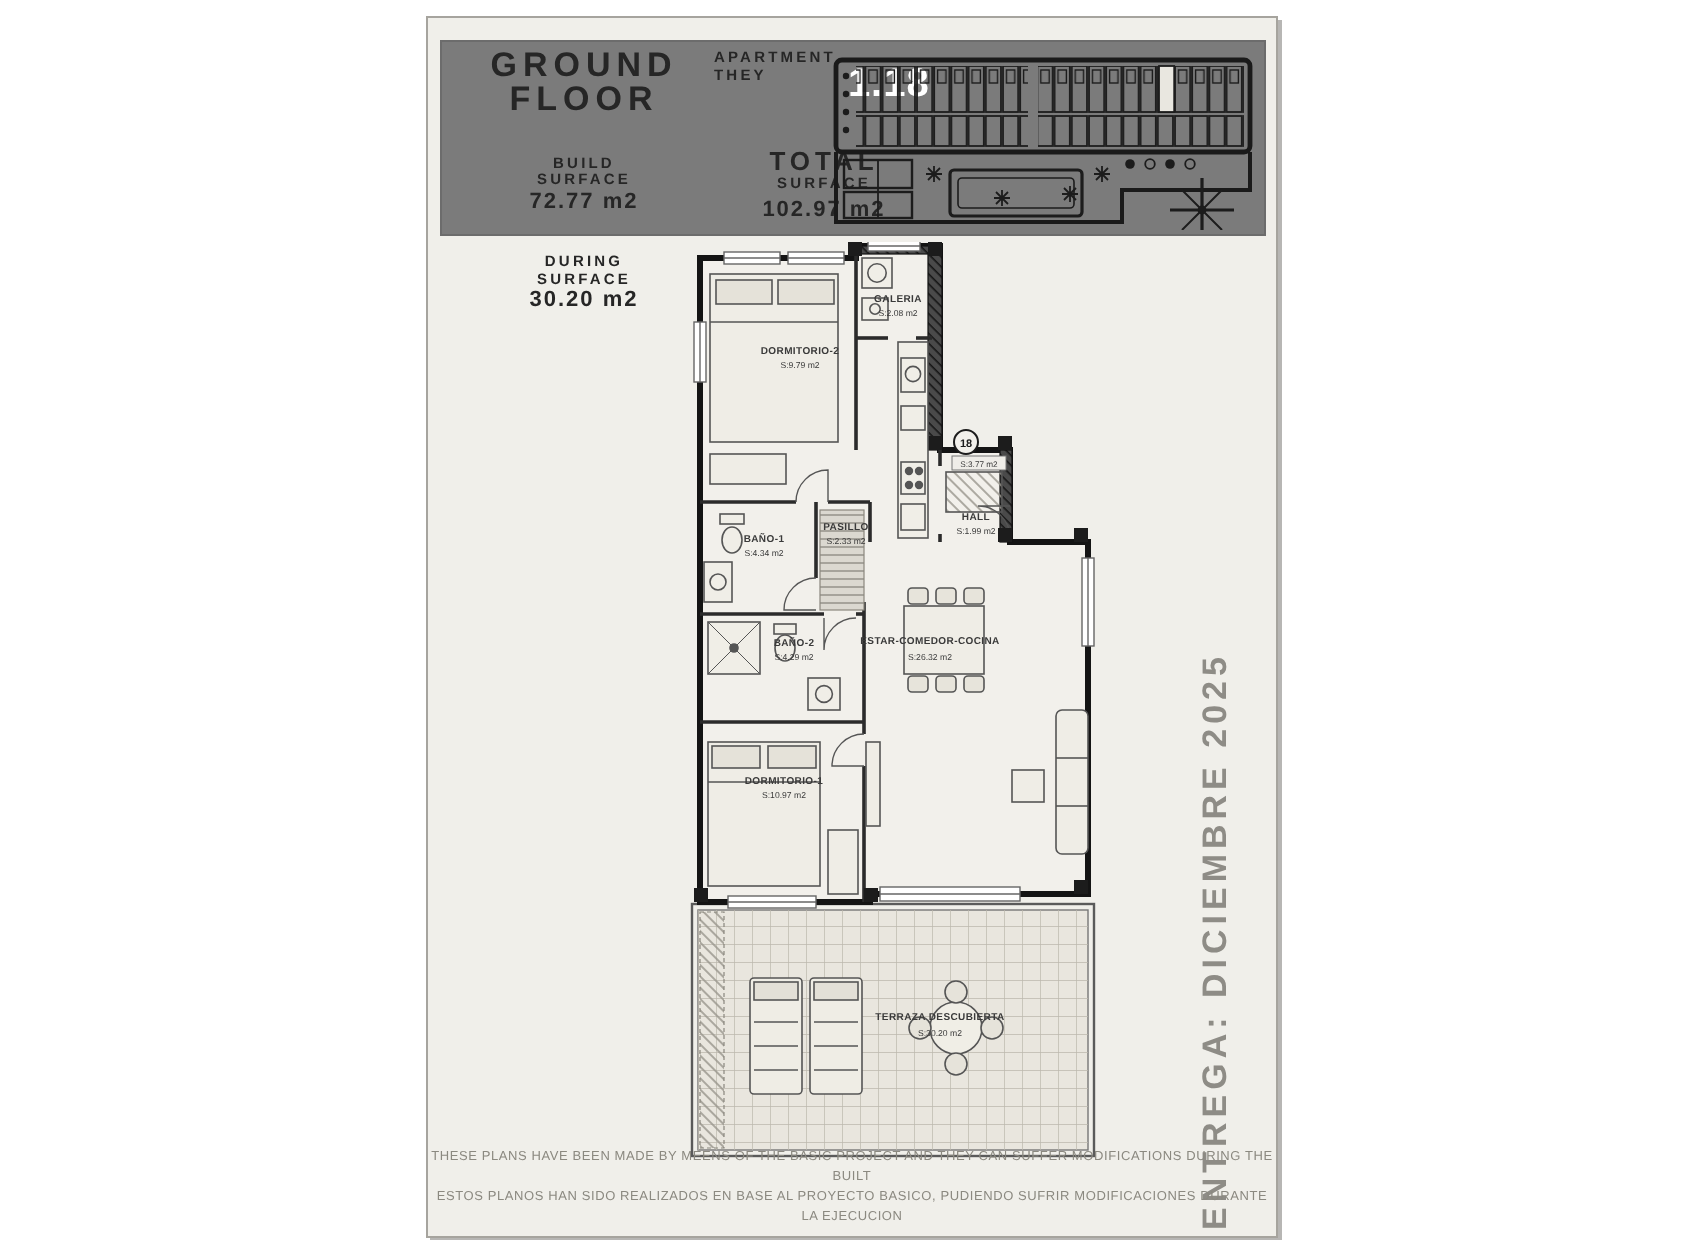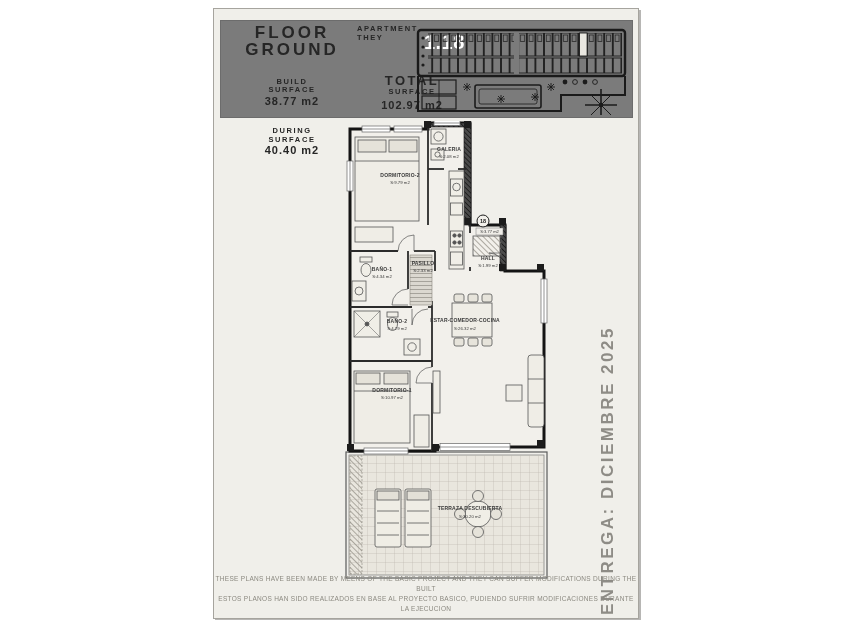--- a/index.html
+++ b/index.html
@@ -48,28 +48,28 @@
     font-size:6.5px;color:#8b8980;letter-spacing:.3px;line-height:1.55;
   }
 </style>
 </head>
 <body>
 
 <div class="page">
 
   <div class="header">
     <div class="h-col1">
+      <span class="ground-word">GROUND</span>
       <span class="ground-word">FLOOR</span>
-      <span class="ground-word">GROUND</span>
       <span class="mini-label gap6">BUILD</span>
       <span class="mini-label">SURFACE</span>
-      <span class="surf-value">38.77 m2</span>
+      <span class="surf-value">72.77 m2</span>
       <span class="mini-label gap6">DURING</span>
       <span class="mini-label">SURFACE</span>
-      <span class="surf-value">40.40 m2</span>
+      <span class="surf-value">30.20 m2</span>
     </div>
 
     <div class="apt">
       <div class="apt-row">
         <div class="apt-labels">
           <span class="mini-label">APARTMENT</span>
           <span class="mini-label">THEY</span>
         </div>
         <div class="apt-num">1.18</div>
       </div>

